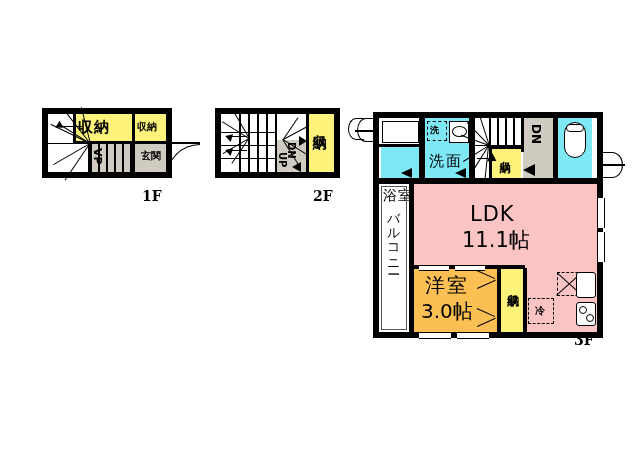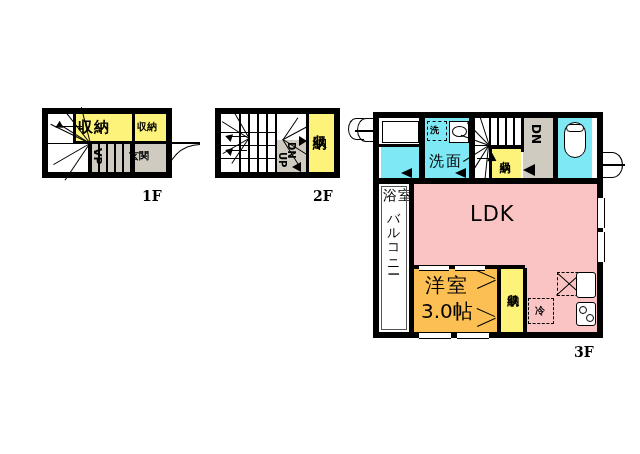--- a/index.html
+++ b/index.html
@@ -71,21 +71,21 @@
     <div class="wall" style="left:90px;top:6px;width:3px;height:30px;"></div>
     <div class="wall" style="left:93px;top:33px;width:31px;height:3px;"></div>
     <div class="lbl" style="left:95px;top:14px;font-size:10px;font-weight:700;">収納</div>
 
     <div class="room f-gray" style="left:48px;top:36px;width:42px;height:28px;border:none;"></div>
     <div class="wall" style="left:46px;top:36px;width:2px;height:28px;"></div>
     <div class="lbl" style="left:50px;top:40px;font-size:11px;font-weight:700;line-height:0.95;writing-mode:vertical-rl;">VP</div>
 
     <div class="room f-gray" style="left:93px;top:36px;width:31px;height:28px;border:none;"></div>
     <div class="wall" style="left:90px;top:36px;width:3px;height:28px;"></div>
-    <div class="lbl" style="left:87px;top:43px;font-size:10px;font-weight:700;">玄関</div>
+    <div class="lbl" style="left:99px;top:43px;font-size:10px;font-weight:700;">玄関</div>
 
     <div class="arc" style="left:124px;top:36px;width:34px;height:34px;border-radius:0 0 0 100%;border-width:0 0 1.5px 1.5px;
                 transform:scaleY(-1);transform-origin:top left;top:70px;"></div>
     <div class="wall" style="left:124px;top:34px;width:34px;height:2px;"></div>
 
     <div class="stairs" style="left:6px;top:6px;width:82px;height:58px;">
 
       <div class="tread" style="left:42px;top:30px;width:1.6px;height:28px;"></div>
       <div class="tread" style="left:50px;top:30px;width:1.6px;height:28px;"></div>
       <div class="tread" style="left:58px;top:30px;width:1.6px;height:28px;"></div>
@@ -199,20 +199,21 @@
     <div class="wall" style="left:116px;top:34px;width:34px;height:3px;"></div>
 
     <div class="wall" style="left:40px;top:153px;width:112px;height:4px;"></div>
 
     <div class="wall" style="left:124px;top:156px;width:4px;height:64px;"></div>
 
     <div class="wall" style="left:150px;top:156px;width:4px;height:64px;"></div>
 
     <div class="lbl" style="left:97px;top:92px;font-size:21px;font-weight:400;letter-spacing:1px;
                 font-family:'DejaVu Sans','Liberation Sans',sans-serif;">LDK</div>
+    <div class="lbl" style="left:89px;top:118px;font-size:21px;font-weight:400;letter-spacing:0;">11.1帖</div>
 
     <div class="lbl" style="left:52px;top:163px;font-size:20px;font-weight:400;letter-spacing:2px;">洋室</div>
     <div class="lbl" style="left:48px;top:189px;font-size:20px;font-weight:400;">3.0帖</div>
 
     <div class="lbl" style="left:10px;top:42px;font-size:14px;font-weight:400;letter-spacing:1px;margin-top:34px;">浴室</div>
     <div class="lbl" style="left:56px;top:42px;font-size:15px;font-weight:400;letter-spacing:2px;">洗面</div>
 
     <div class="vlbl" style="left:14px;top:92px;font-size:13px;font-weight:400;">バルコニー</div>
 
     <div class="vlbl" style="left:126px;top:40px;font-size:11px;font-weight:700;">収納</div>
@@ -282,15 +283,15 @@
     <div class="winmark" style="left:224px;top:120px;width:6px;height:30px;border:none;border-left:1.4px solid #000;border-right:1.4px solid #000;background:#fff;"></div>
 
     <div class="pl" style="left:8px;top:74px;width:26px;height:144px;border:1.4px solid #555;"></div>
   </div>
 
   <div class="arc" style="left:357px;top:118px;width:18px;height:24px;border-radius:100% 0 0 100%;border-width:1.5px 0 1.5px 1.5px;"></div>
   <div class="arc" style="left:601px;top:152px;width:22px;height:26px;border-radius:0 100% 100% 0;border-width:1.5px 1.5px 1.5px 0;"></div>
   <div class="wall" style="left:601px;top:164px;width:24px;height:1.6px;"></div>
   <div class="wall" style="left:355px;top:130px;width:20px;height:1.6px;"></div>
 
-  <div class="flabel" style="left:574px;top:344px;font-size:14px;">3F</div>
+  <div class="flabel" style="left:574px;top:332px;font-size:14px;">3F</div>
 
 </div>
 
 </body></html>

